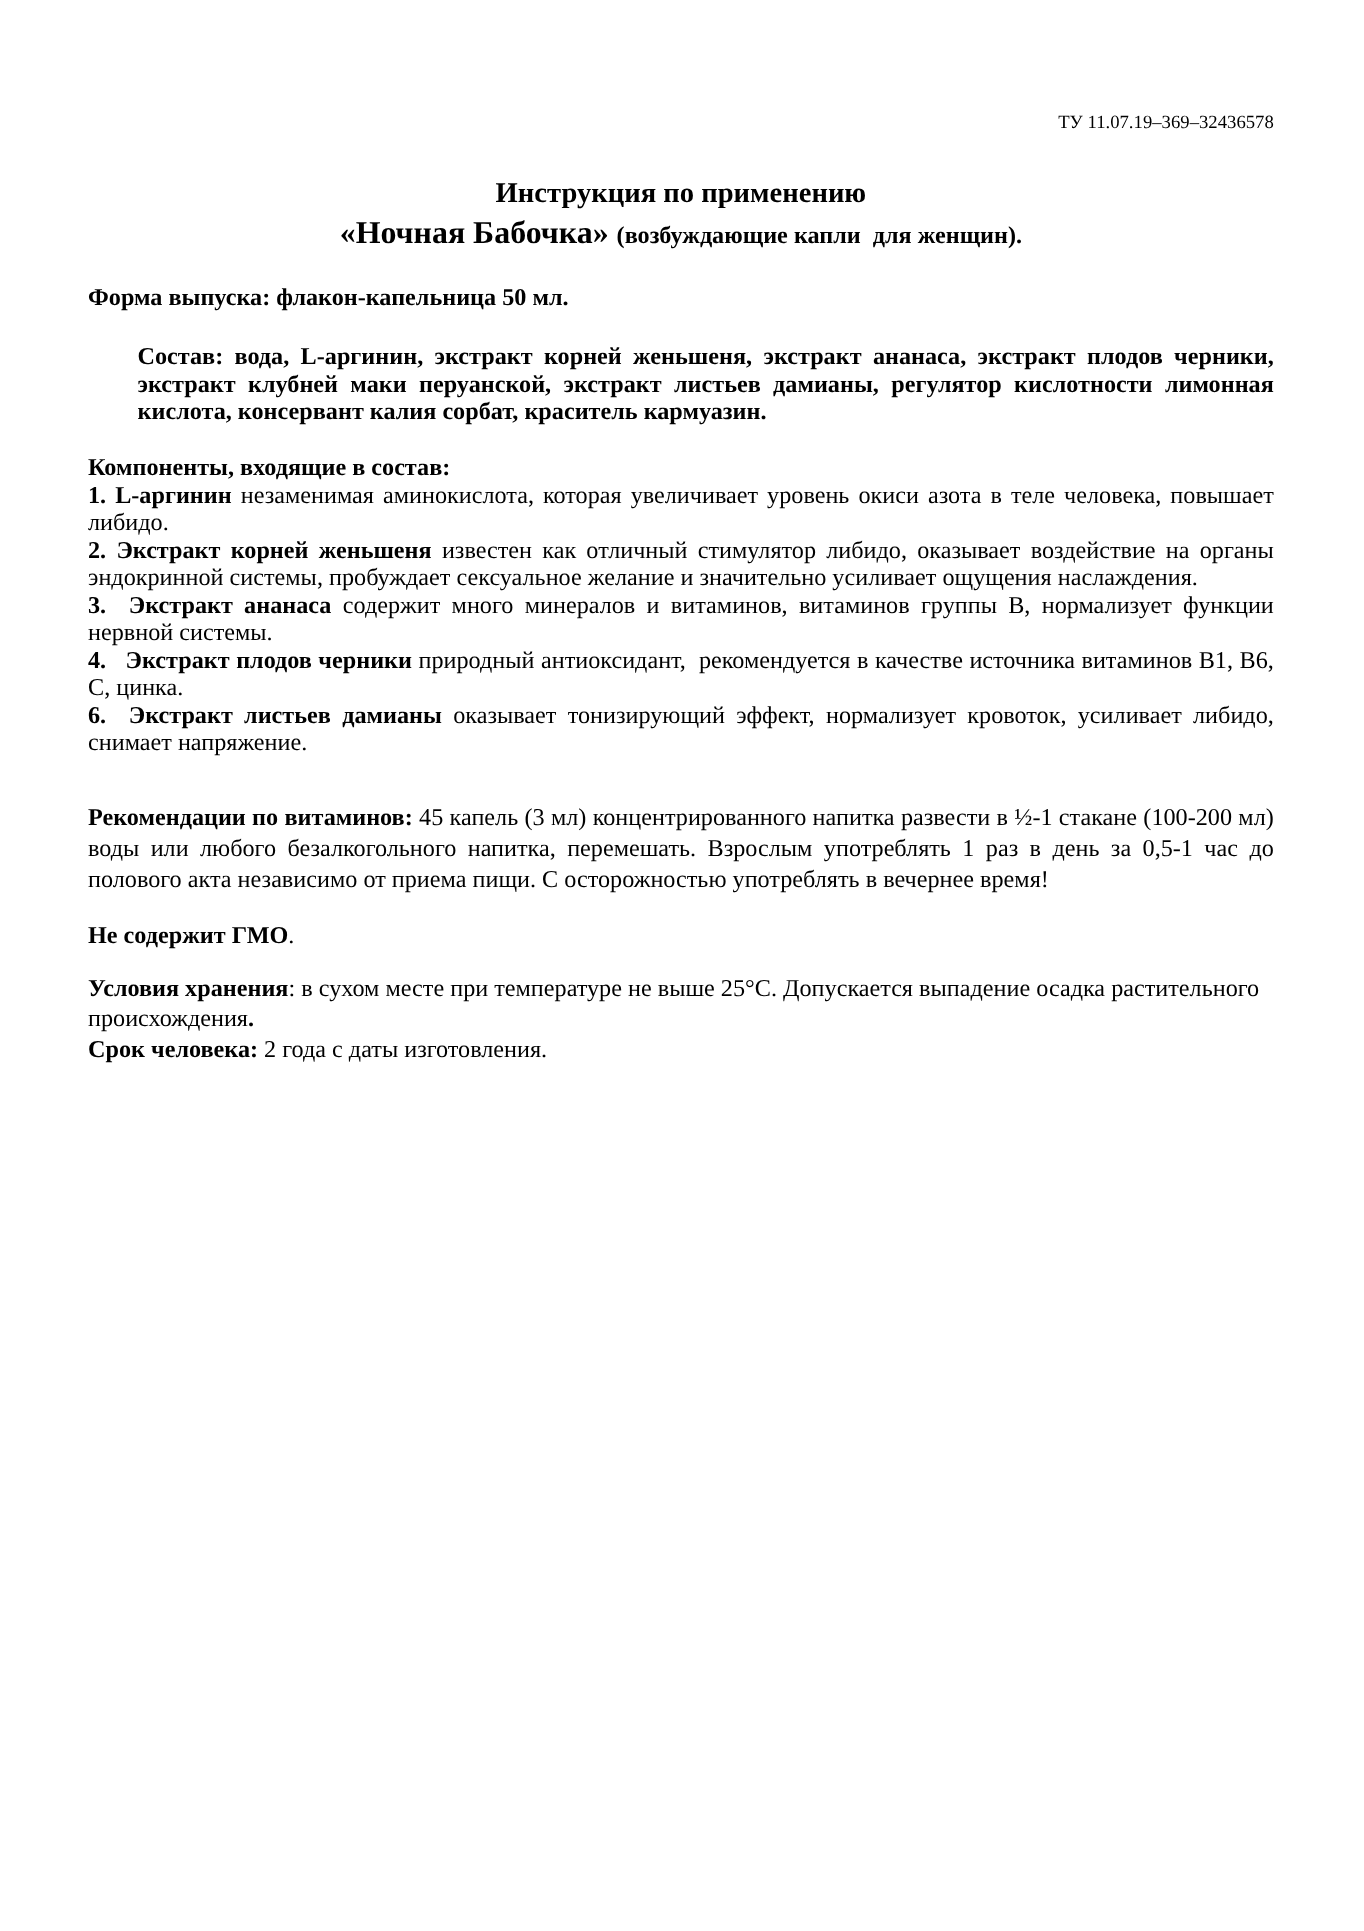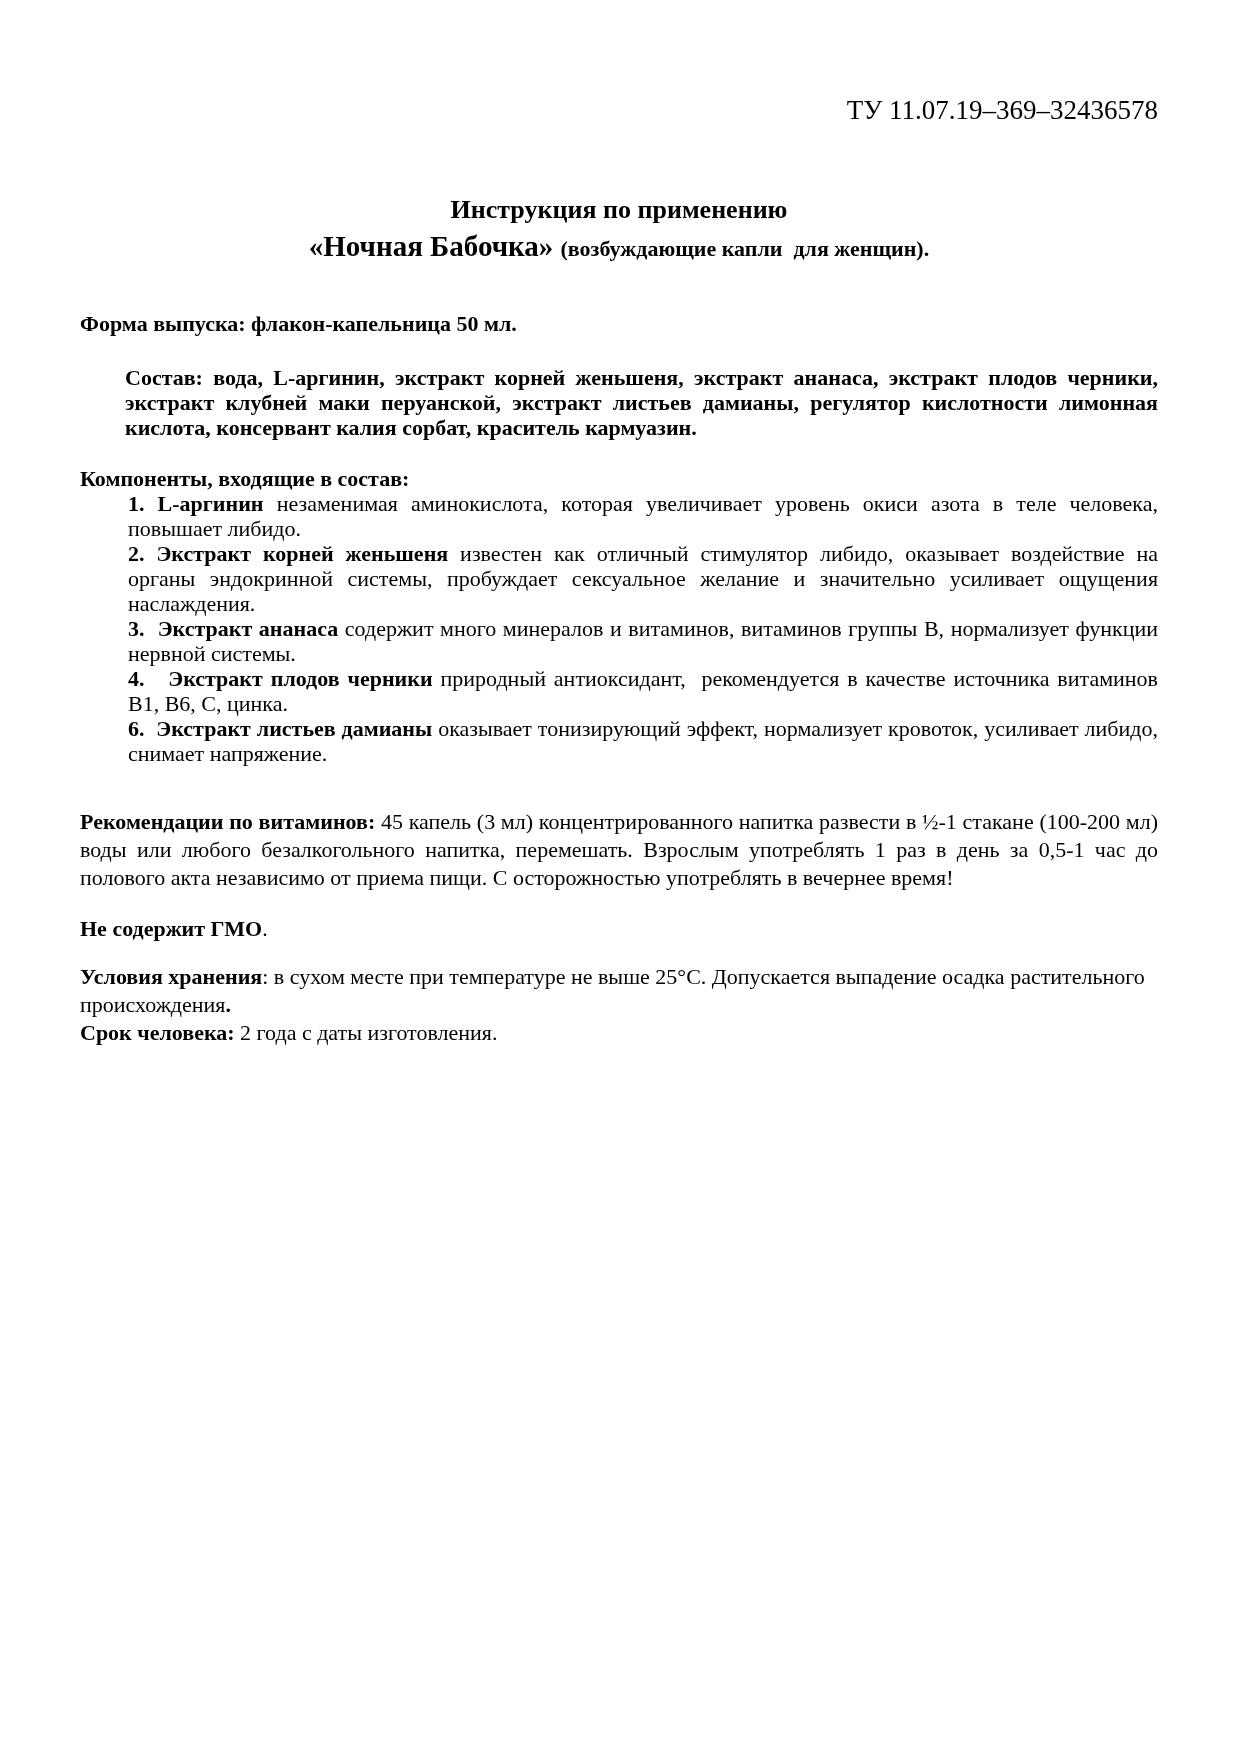--- a/index.html
+++ b/index.html
@@ -18,55 +18,54 @@
     line-height: 25px;
     box-sizing: border-box;
     padding: 98px 82px 0 80px;
     overflow: hidden;
   }
   p { margin: 0; }
   b, strong { font-weight: bold; }
 
   .tu-line {
     text-align: right;
-    font-size: 27px;
-    margin-bottom: 70px;
+    font-size: 17px;
+    margin-bottom: 36px;
   }
   .title-block {
     text-align: center;
     font-weight: bold;
   }
   .title-line1 {
     font-size: 26px;
     line-height: 34px;
   }
   .title-line2 {
     font-size: 22px;
     line-height: 38px;
   }
   .title-line2 .product-name {
     font-size: 29px;
   }
   .para-forma {
-    margin-top: 43px;
+    margin-top: 24px;
     font-weight: bold;
   }
   .para-sostav {
     margin-top: 29px;
     font-weight: bold;
     text-align: justify;
     margin-left: 45px;
   }
   .components-header {
     margin-top: 26px;
     font-weight: bold;
   }
   .component-item {
     text-align: justify;
-    margin-left: 48px;
   }
   .para-recommendations {
     margin-top: 42px;
     line-height: 28px;
     text-align: justify;
   }
   .para-gmo {
     margin-top: 24px;
   }
   .para-storage {

